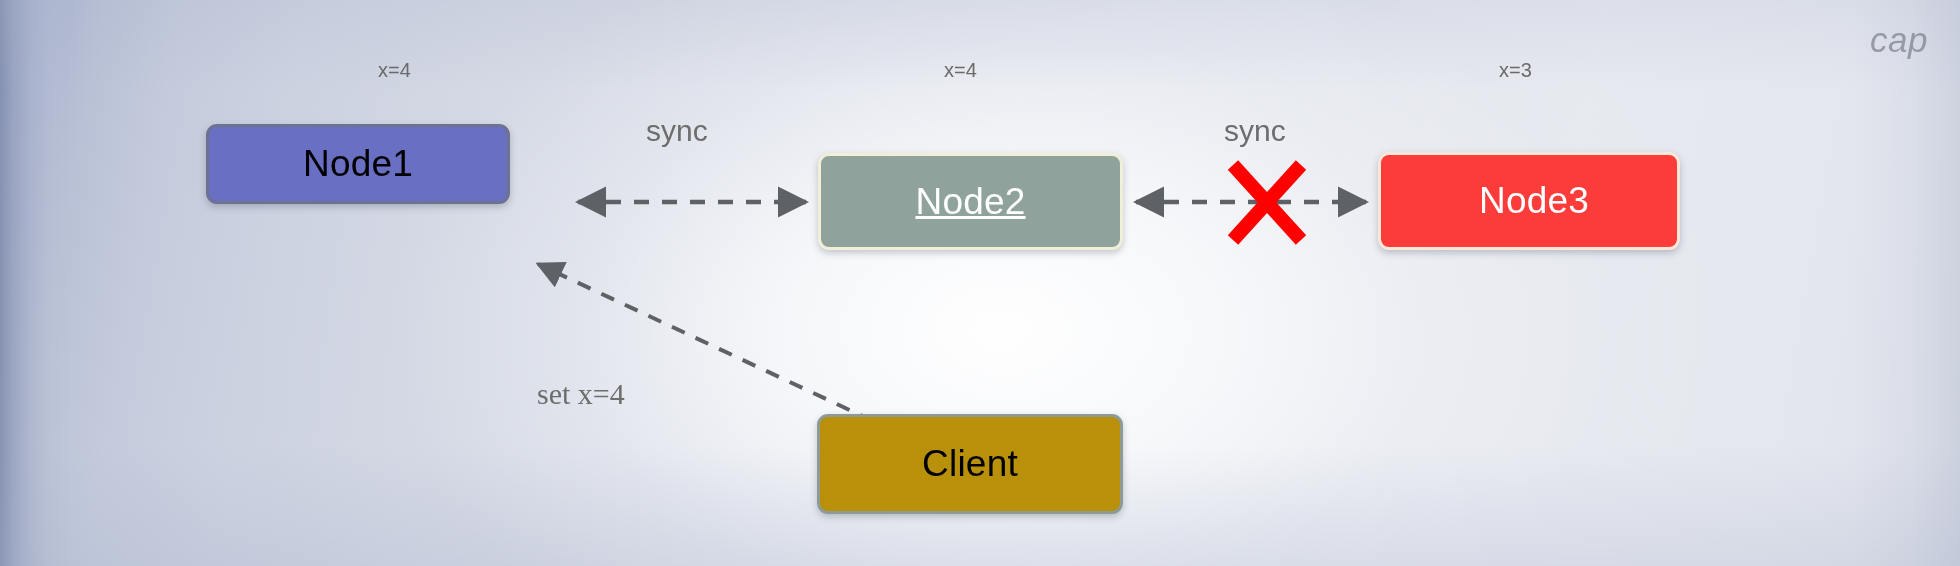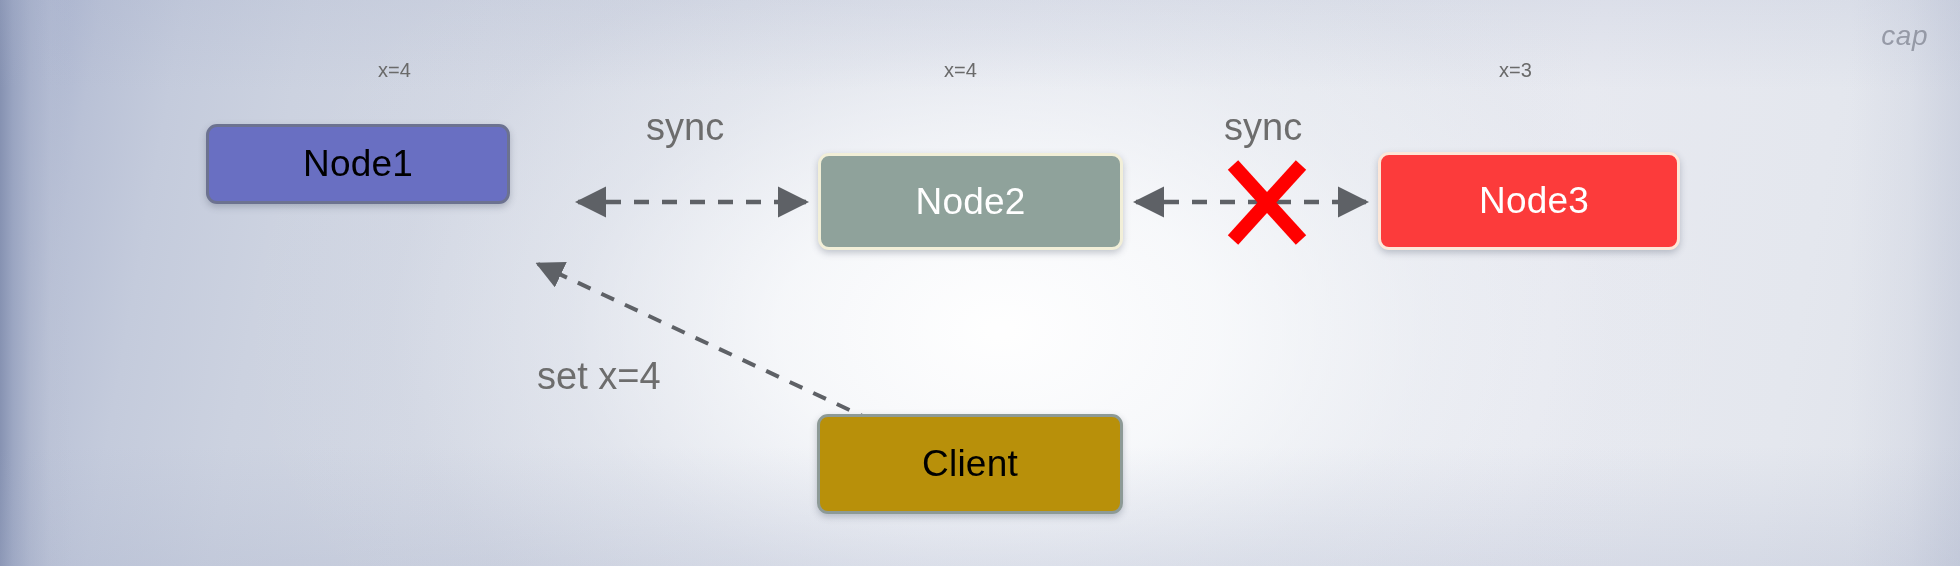--- a/index.html
+++ b/index.html
@@ -92,54 +92,56 @@
     background: #696fc2;
     border: 3px solid #6c7290;
     color: #000000;
   }
   #node2 {
     left: 818px; top: 153px;
     width: 305px; height: 97px;
     background: #8fa29b;
     border: 3px solid #f2efd8;
     color: #ffffff;
+    text-decoration: underline;
   }
   #node3 {
     left: 1378px; top: 152px;
     width: 302px; height: 98px;
     background: #fc3b3b;
     border: 3px solid #fde7d8;
     color: #ffffff;
     padding-left: 10px;
   }
   #client {
     left: 817px; top: 414px;
     width: 306px; height: 100px;
     background: #b8900a;
     border: 3px solid #8d9a96;
     color: #000000;
   }
 
   .edge-label {
     position: absolute;
     color: #6d6d6d;
-    font-size: 38px;
+    font-size: 30px;
     white-space: nowrap;
+    margin-top: 8px;
   }
   .state-label {
     position: absolute;
     color: #6a6a6a;
     font-size: 20px;
     white-space: nowrap;
   }
   #watermark {
     position: absolute;
     right: 32px; top: 20px;
     color: #8b8f9c;
-    font-size: 28px;
+    font-size: 35px;
     font-style: italic;
     opacity: 0.85;
     letter-spacing: 0.5px;
   }
   svg.links {
     position: absolute;
     left: 0; top: 0;
     width: 1960px; height: 566px;
     overflow: visible;
     pointer-events: none;
@@ -181,21 +183,21 @@
       <line x1="873" y1="421" x2="538" y2="264" stroke="#5e6166" stroke-width="4" stroke-dasharray="14,12" marker-end="url(#arrowEnd)"></line>
     </g>
   </svg>
 
   <div class="state-label" style="left:378px; top:59px;">x=4</div>
   <div class="state-label" style="left:944px; top:59px;">x=4</div>
   <div class="state-label" style="left:1499px; top:59px;text-align:right;">x=3</div>
 
   <div class="edge-label" style="left:646px; top:106px;">sync</div>
   <div class="edge-label" style="left:1224px; top:106px;">sync</div>
-  <div class="edge-label" style="left:537px; top:355px;">set x=4</div>
+  <div class="edge-label" style="left:537px; top:369px;font-family:Liberation Serif, serif;">set x=4</div>
 
   <div class="node node-shadow" id="node1">
     <span>Node1</span>
   </div>
 
   <div class="node node-shadow" id="node2">
     <span>Node2</span>
   </div>
 
   <div class="node node-shadow" id="node3">

